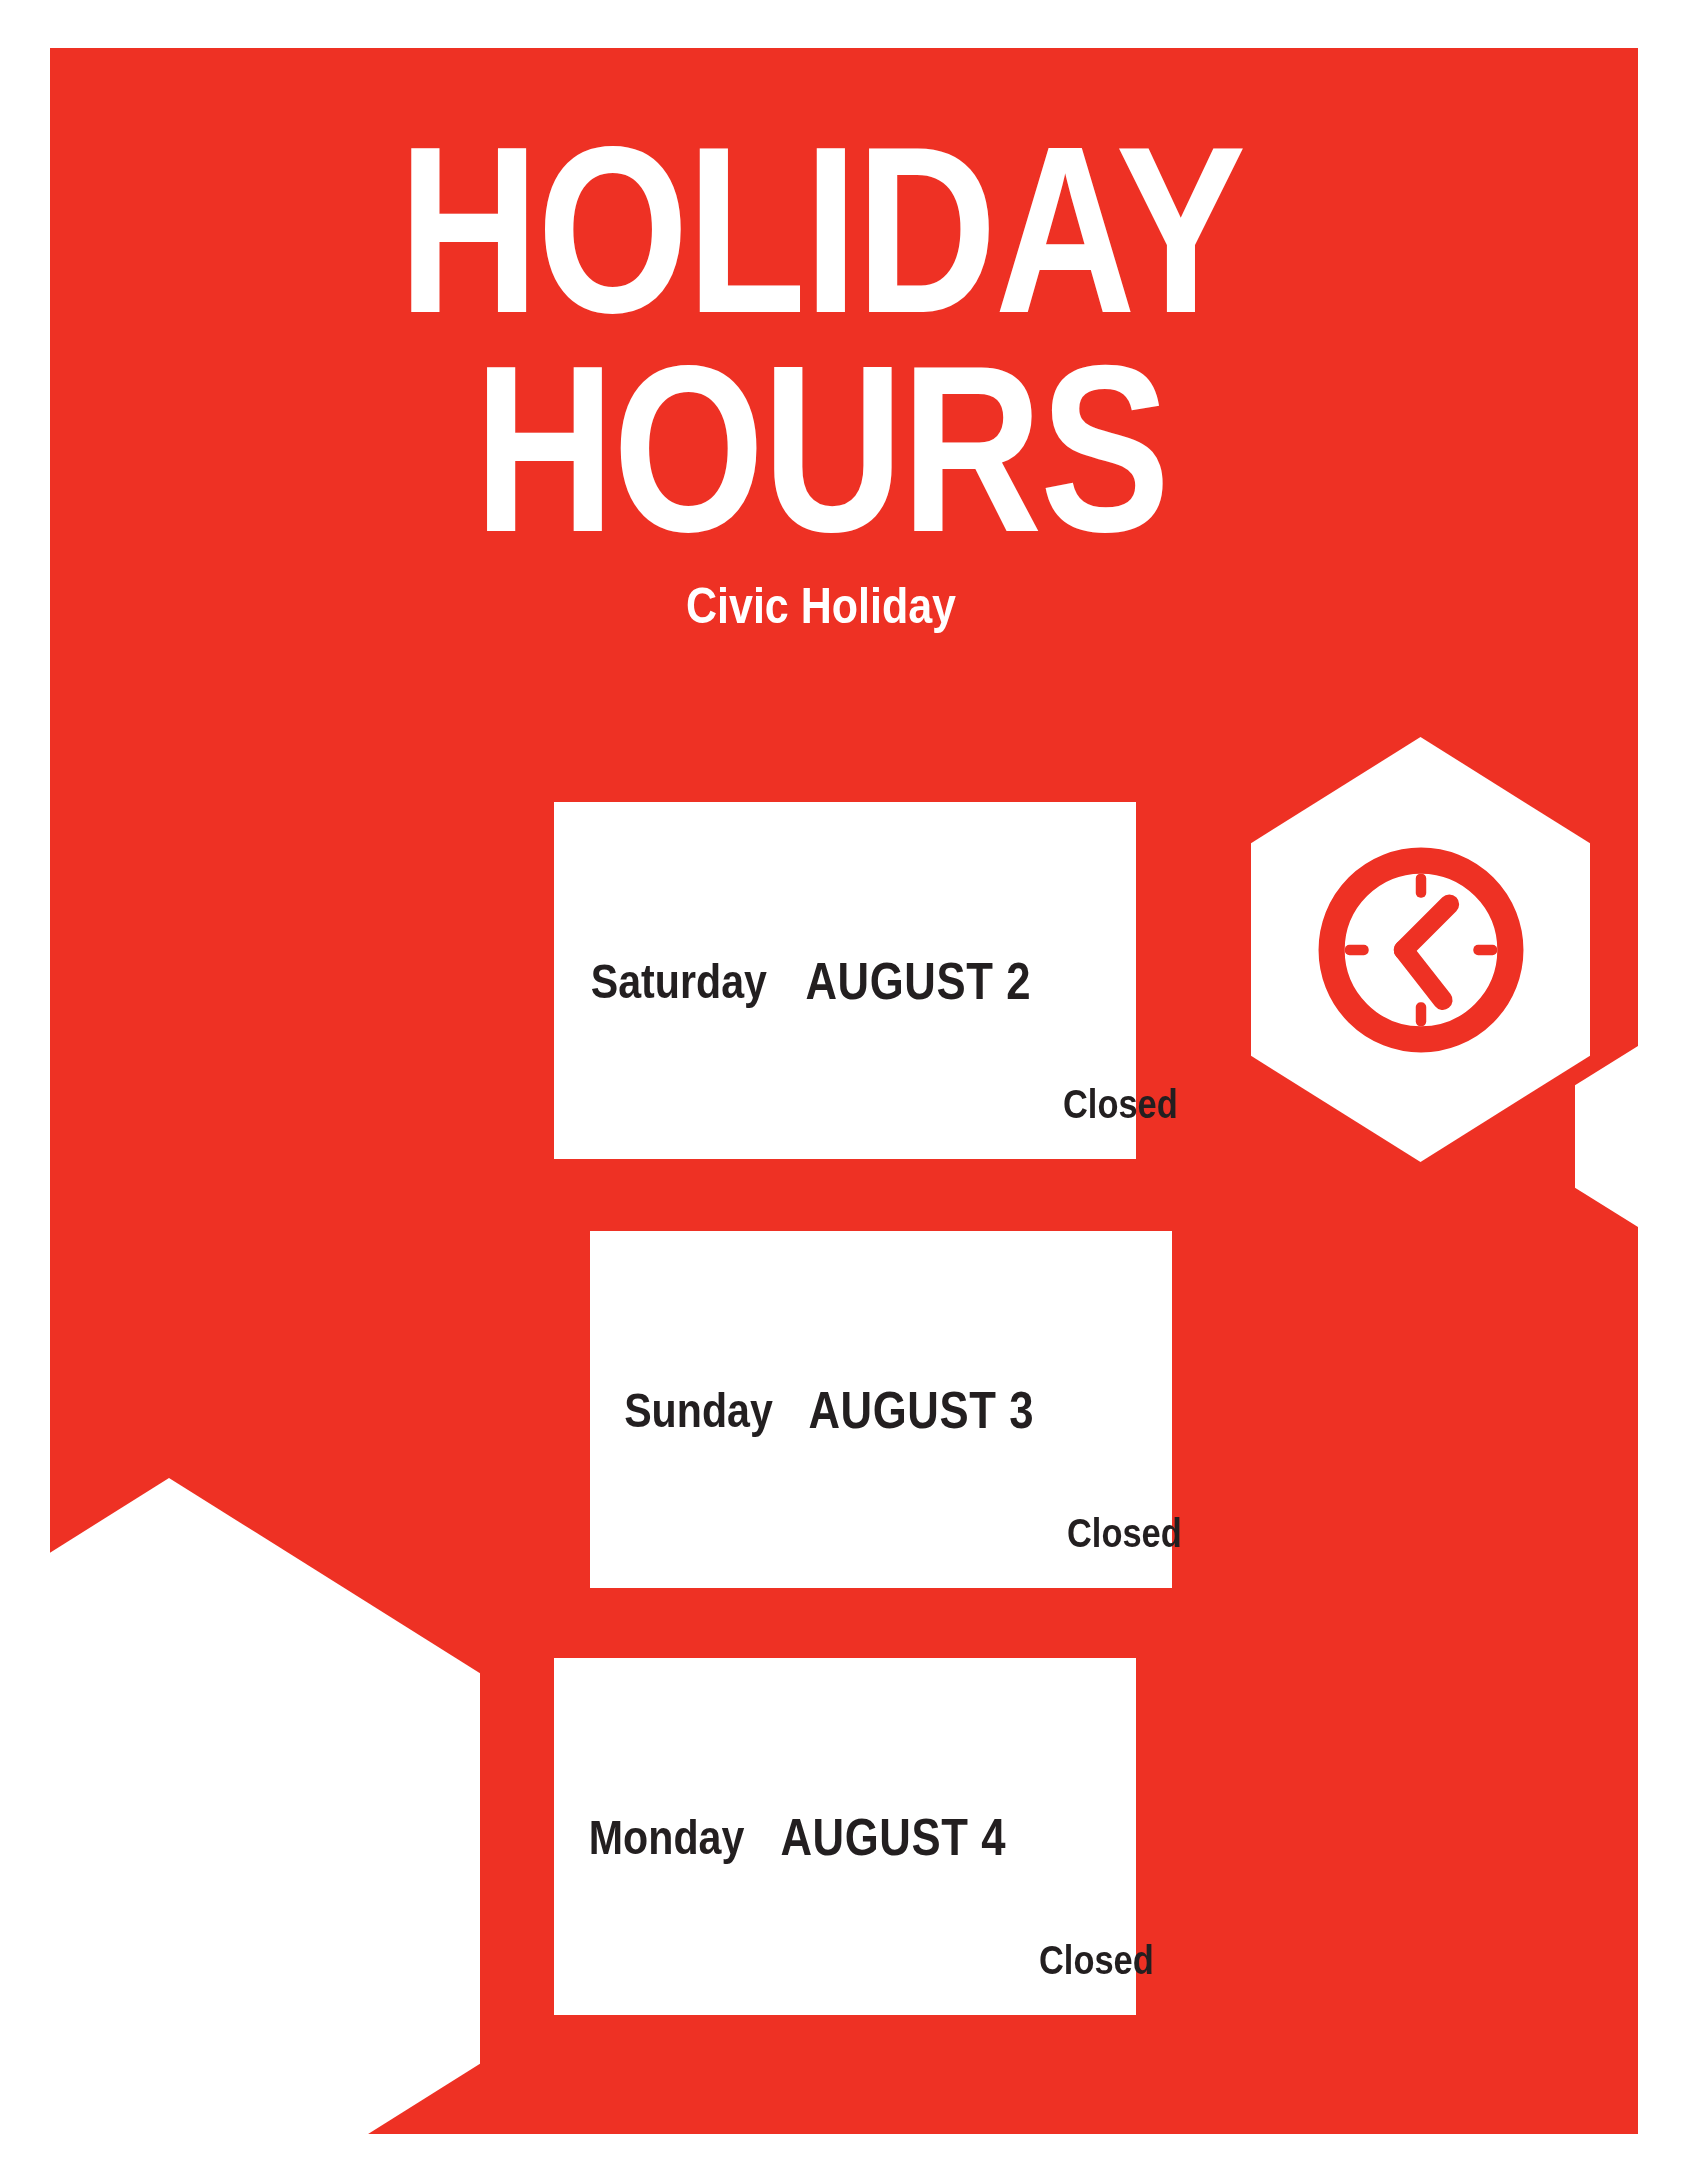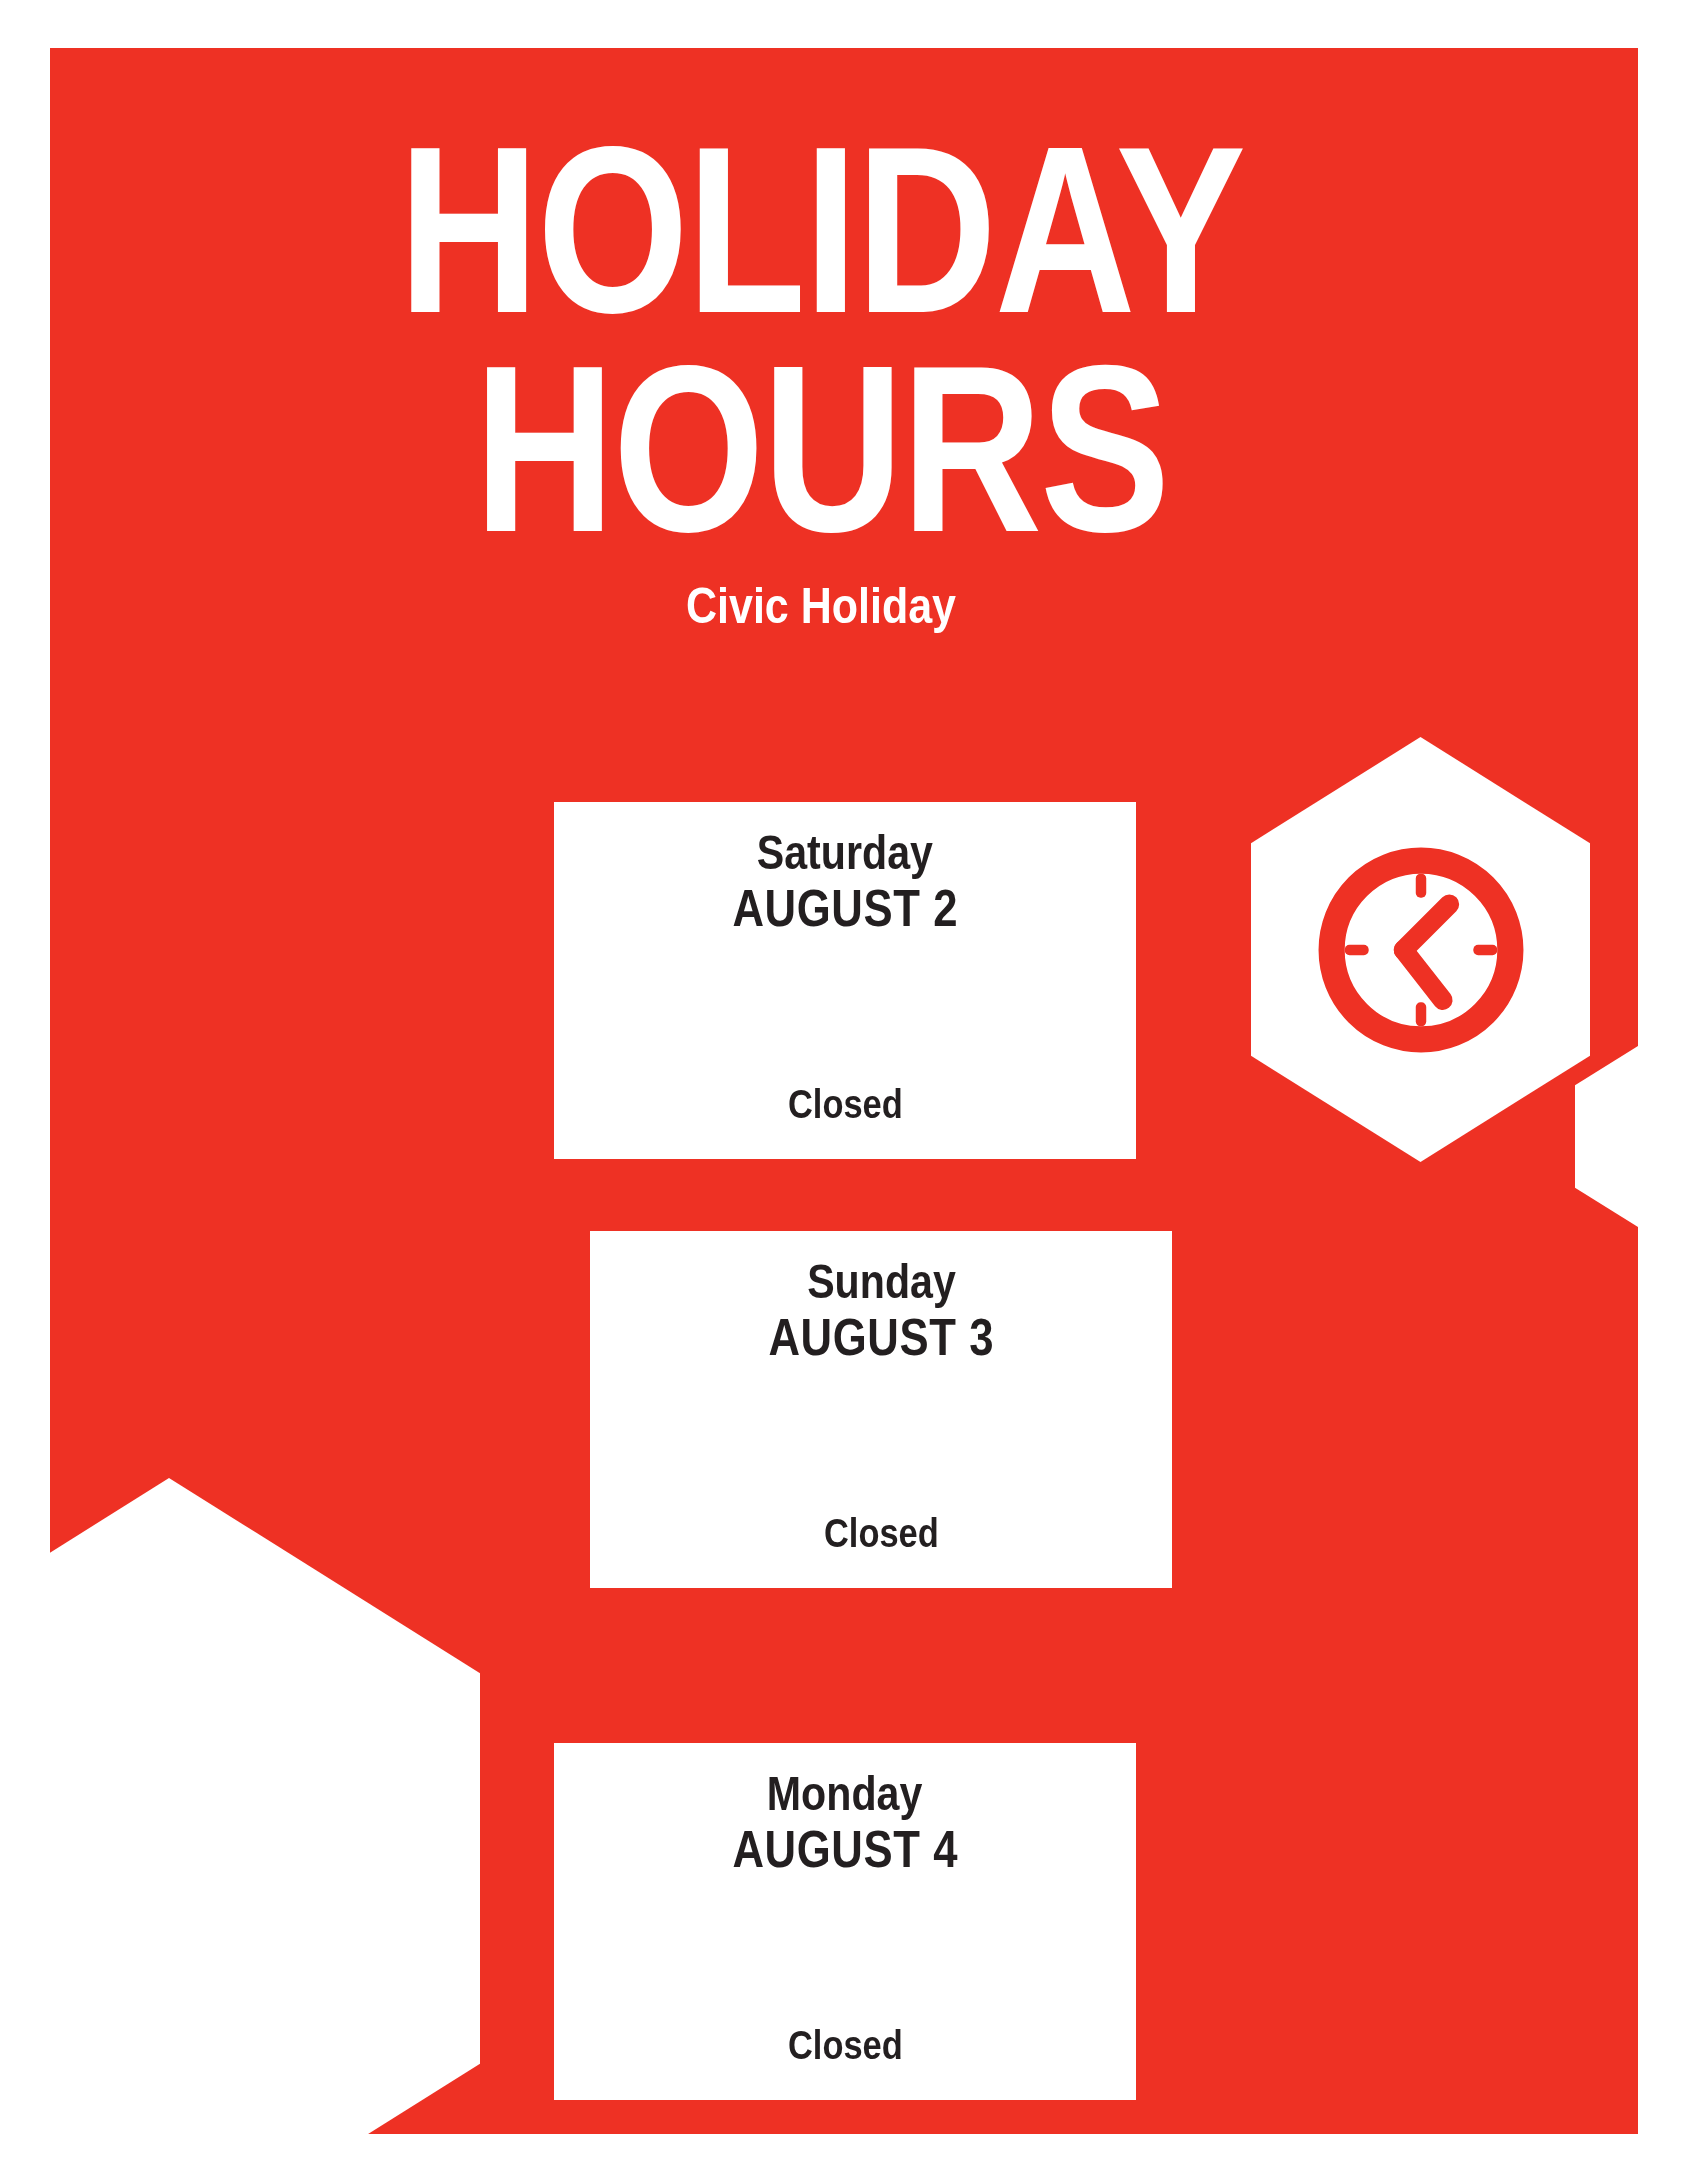--- a/index.html
+++ b/index.html
@@ -70,27 +70,27 @@
   
   .card {
     position: absolute;
     left: 504px;       
     width: 582px;
     height: 357px;
     background: #ffffff;
     box-sizing: border-box;
     padding: 25px 20px 22.5px;
     display: flex;
-    flex-direction: column;
+    flex-direction: row;
     align-items: center;
     text-align: center;
   }
   .card-1 { top: 754px; }  
   .card-2 { top: 1183px; margin-left: 36px; }  
-  .card-3 { top: 1695px; }  
+  .card-3 { top: 1610px; }  
 
   .card-day {
     color: #231f20;
     font-family: "Liberation Sans Narrow", "Liberation Sans", "DejaVu Sans", sans-serif;
     font-weight: bold;
     font-size: 49px;
     line-height: 1.05;
     letter-spacing: 0px;
     transform: scaleX(0.84);
     white-space: nowrap;

